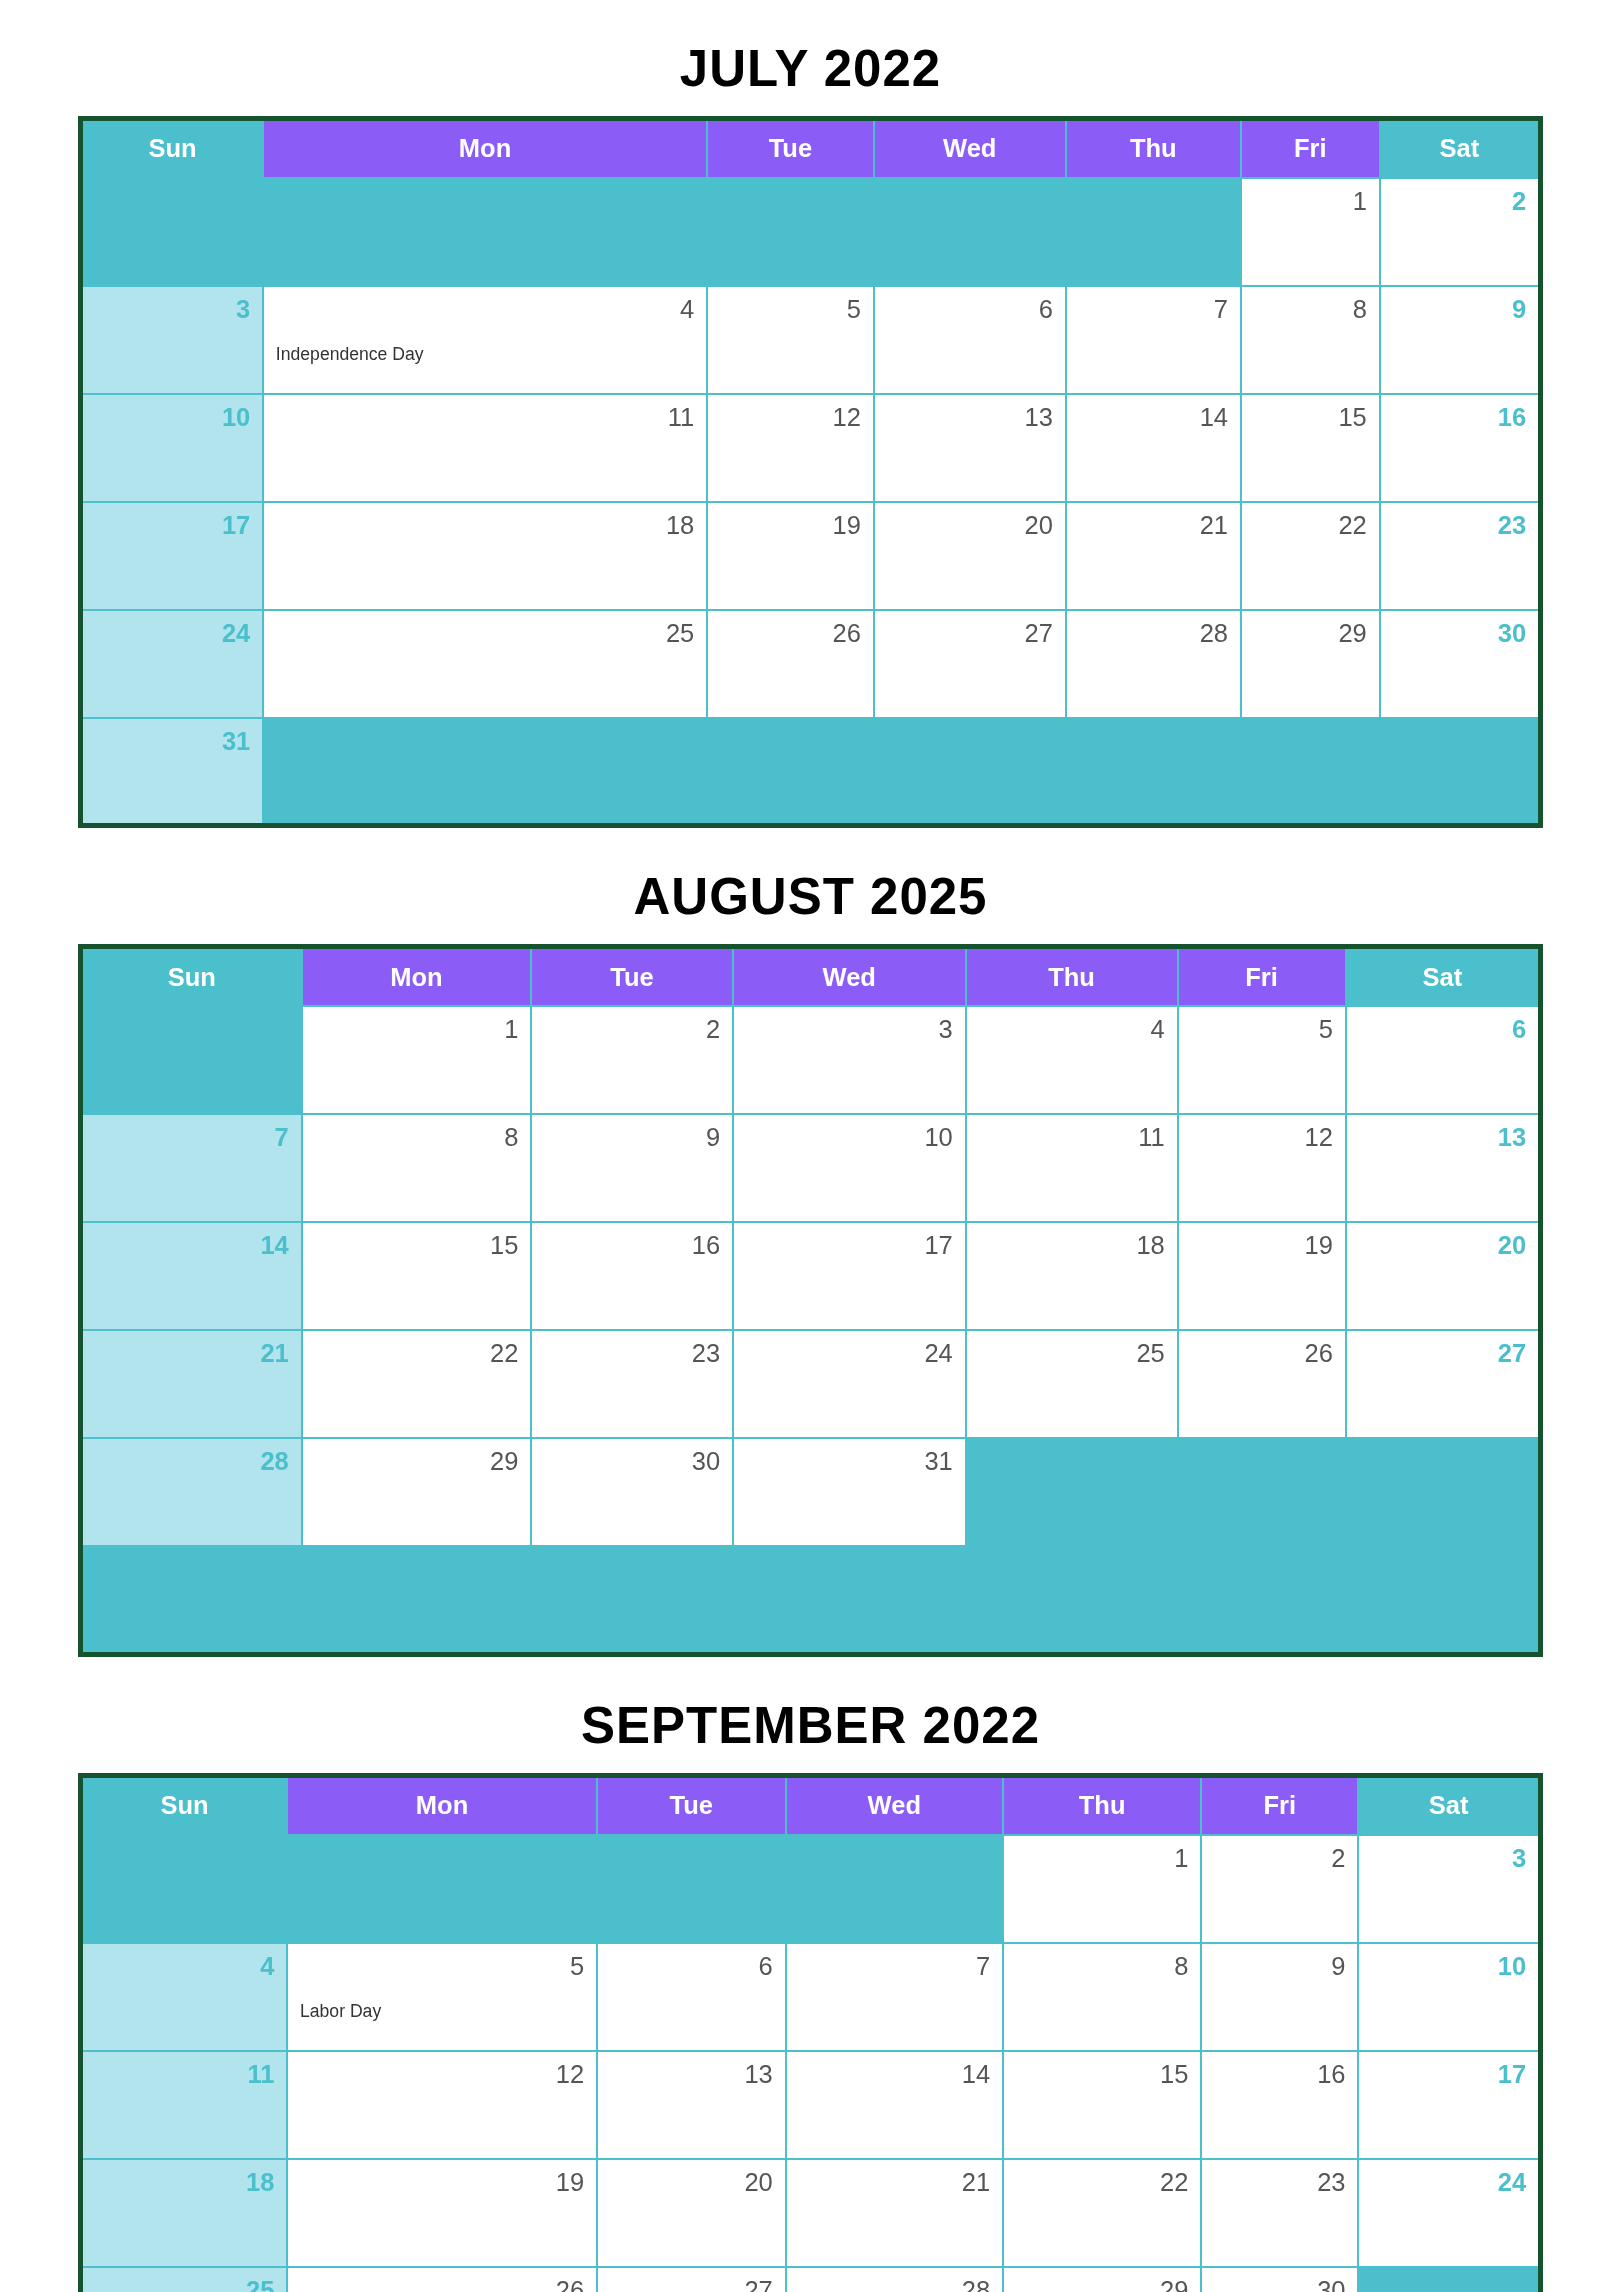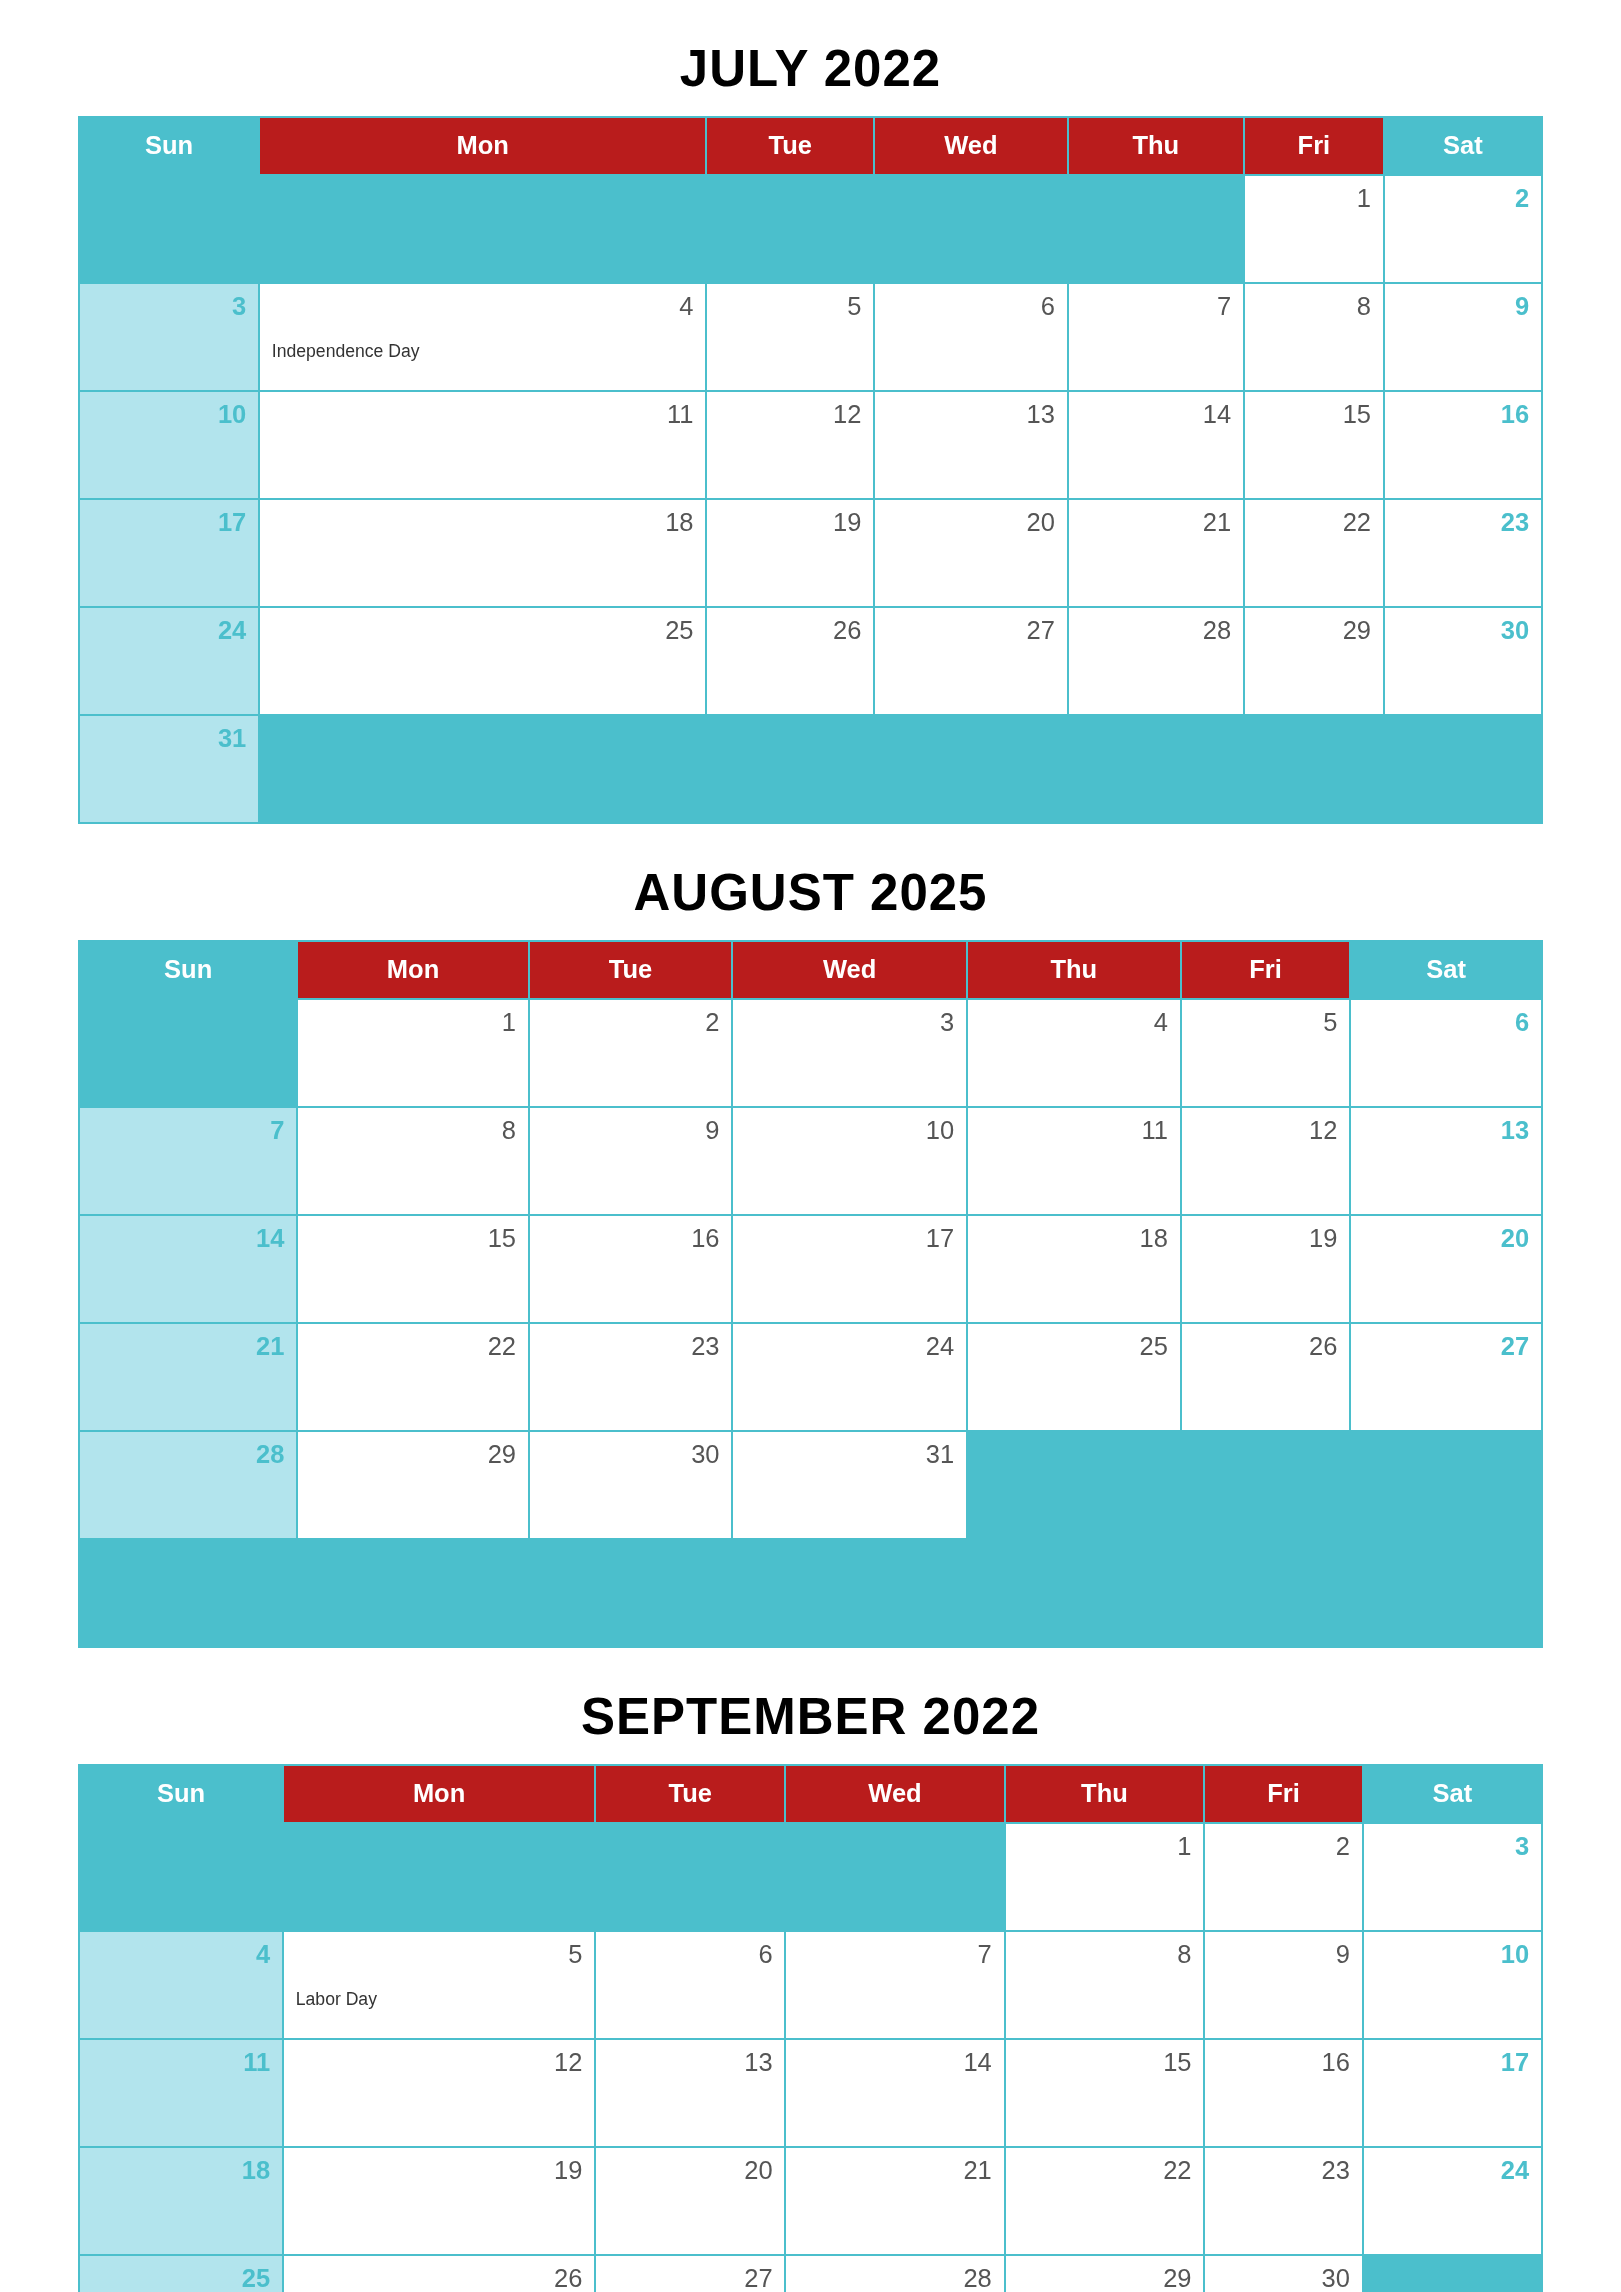--- a/index.html
+++ b/index.html
@@ -20,25 +20,25 @@
       font-size: 51px;
       font-weight: bold;
       color: #000;
       margin-bottom: 17.6px;
       letter-spacing: 1px;
     }
 
     .cal-table {
       width: 100%;
       border-collapse: collapse;
-      border: 2px solid #14532d;
+      border: 5px solid #14532d;
     }
 
     .cal-table th {
-      background-color: #b91c1c;
+      background-color: #8b5cf6;
       color: #fff;
       font-size: 25.5px;
       font-weight: bold;
       padding: 13.7px 9.8px;
       text-align: center;
       border: 2px solid #4bbfcc;
     }
 
     .cal-table th.sun-header,
     .cal-table th.sat-header {

